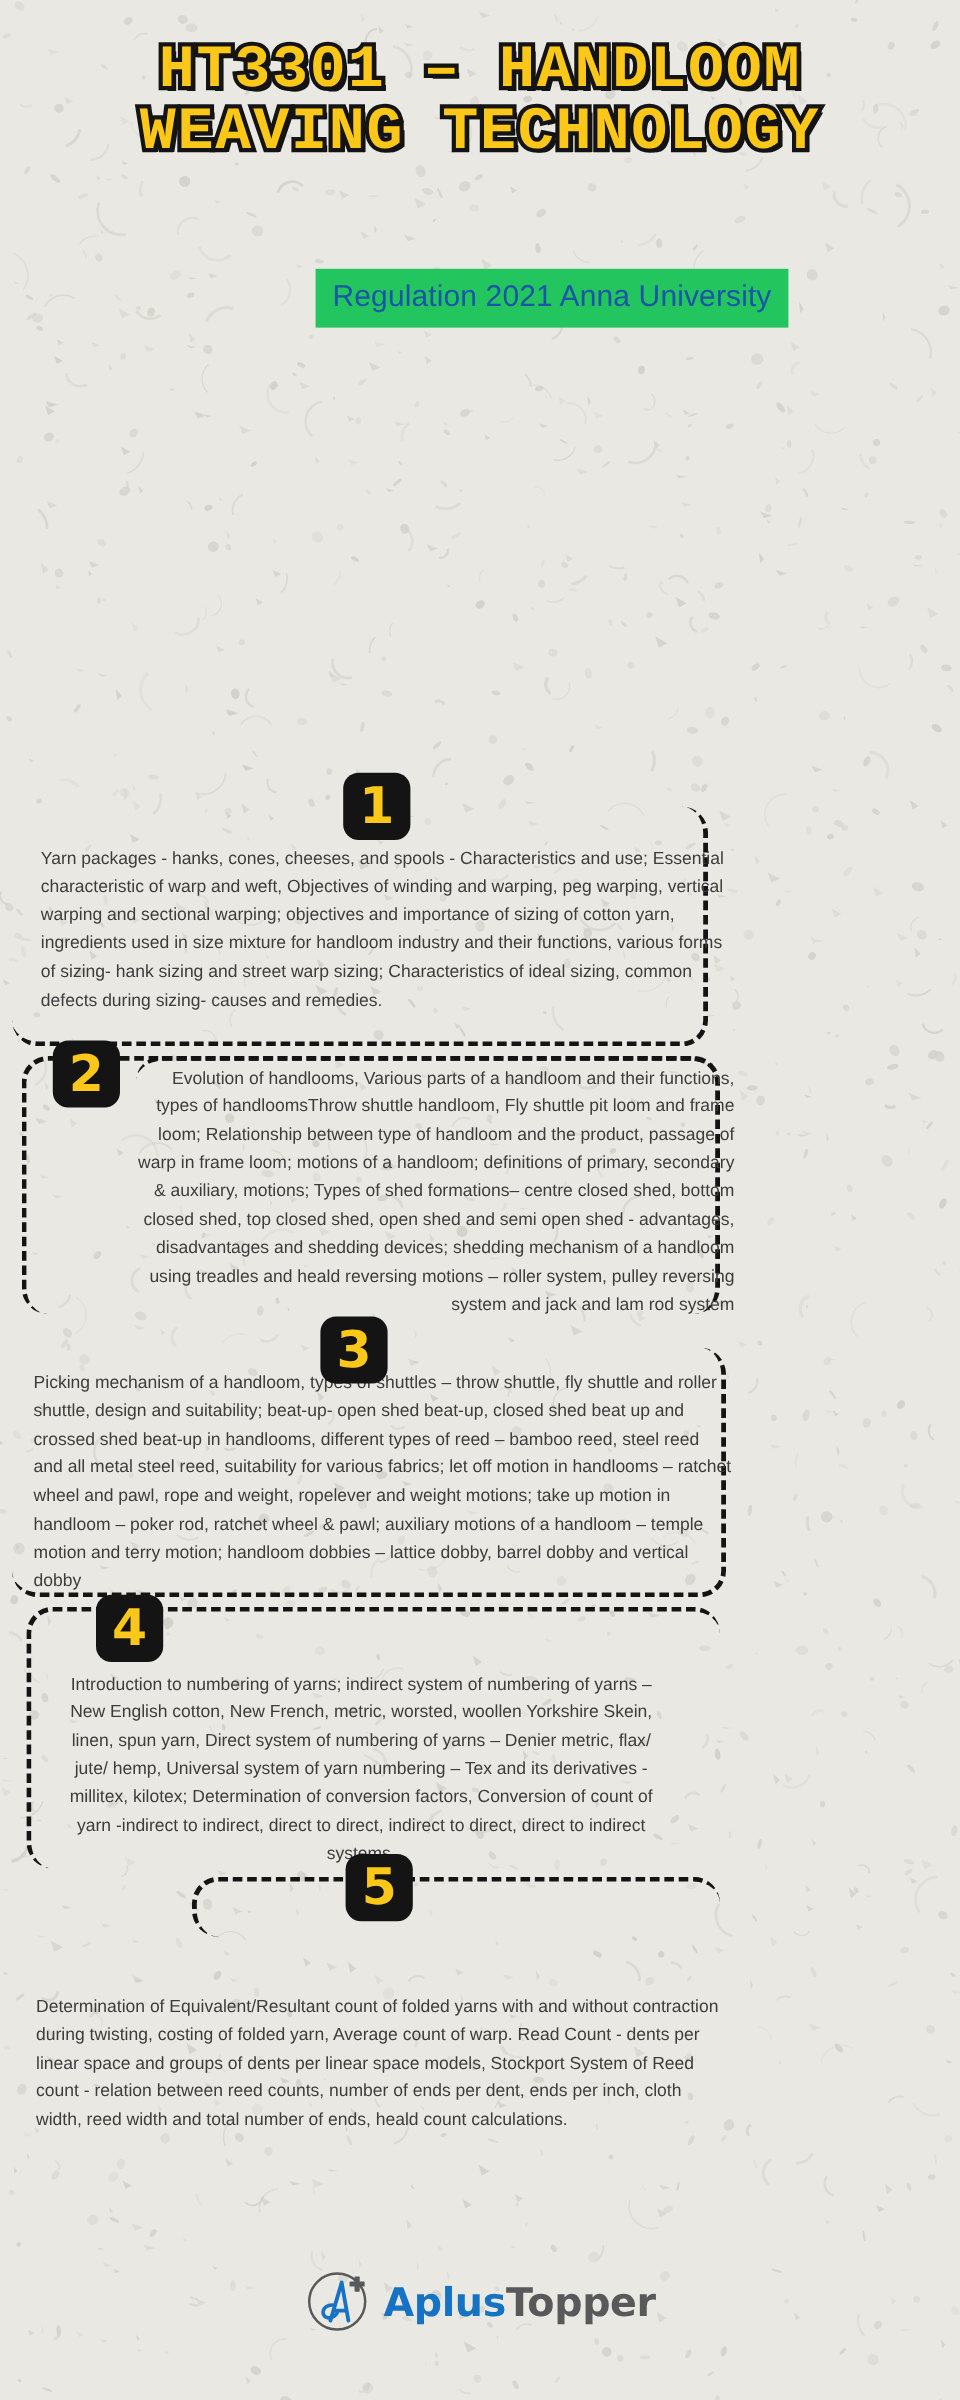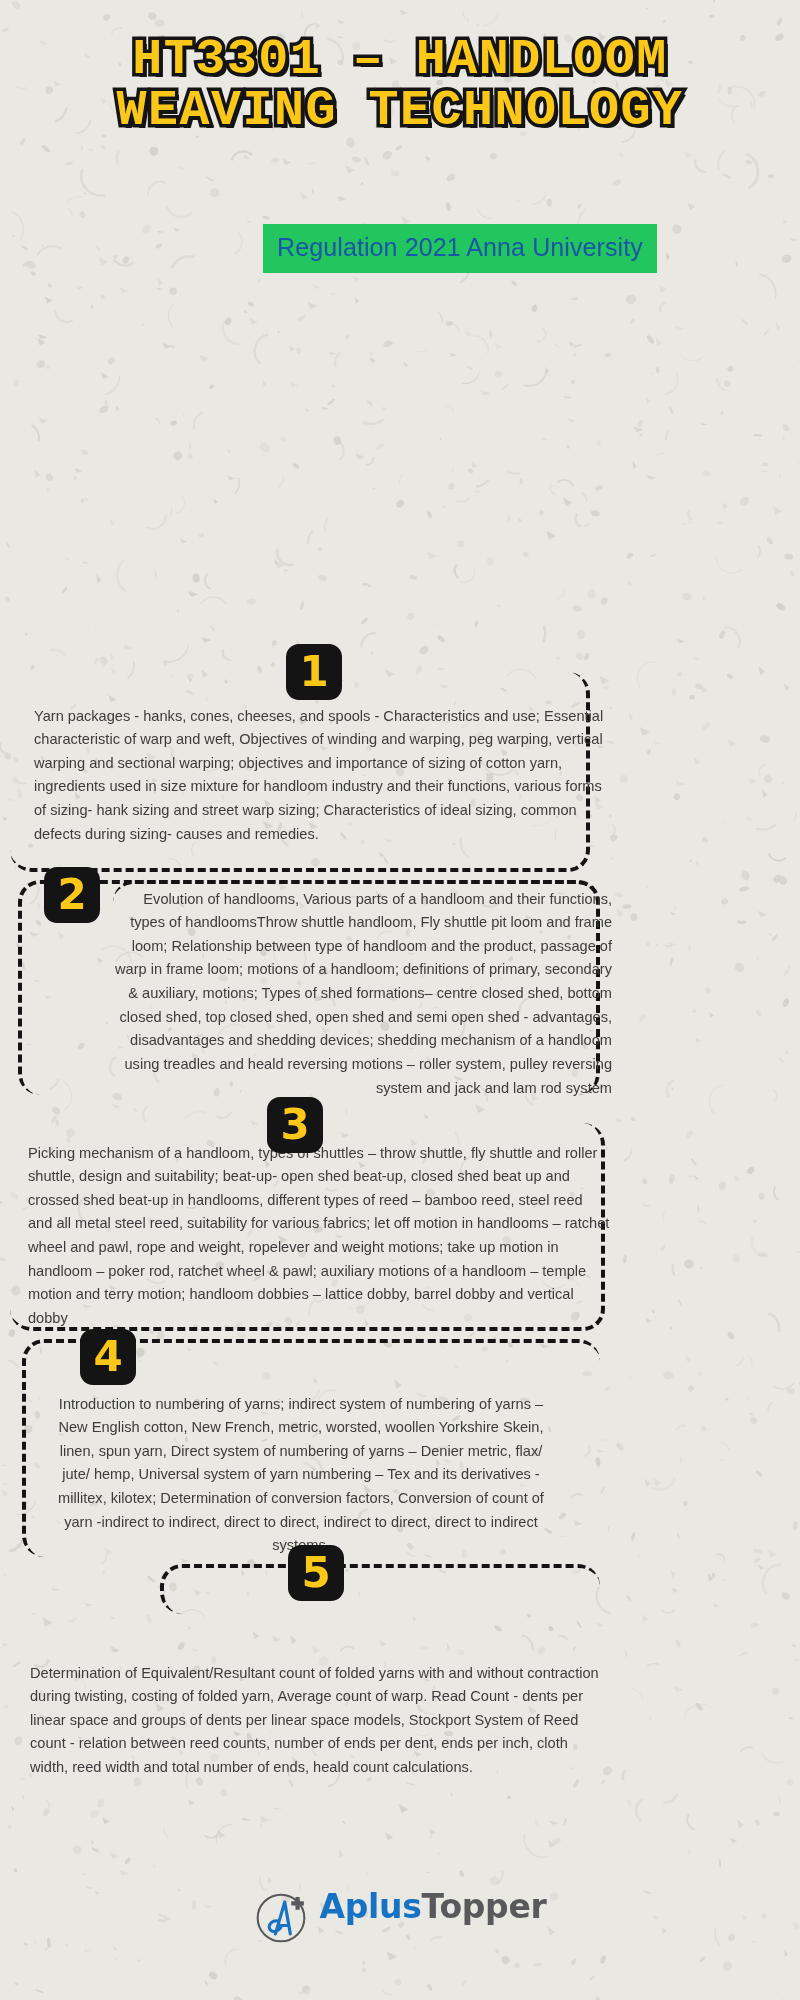--- a/index.html
+++ b/index.html
@@ -150,21 +150,21 @@
   #badge-5 { left: 288px; top: 1248px; }
   #text-5  { left: 30px;  top: 1365px; width: 580px; }
 
   
   .logo {
     position: absolute;
     left: 0;
     right: 0;
     top: 1890px;
     display: flex;
-    align-items: flex-start;
+    align-items: center;
     justify-content: center;
     gap: 10px;
     z-index: 6;
   }
   .logo-mark { width: 56px; height: 56px; display: block; }
   .logo-text {
     font-family: "DejaVu Sans", sans-serif;
     font-weight: 700;
     font-size: 33px;
     letter-spacing: -0.3px;

